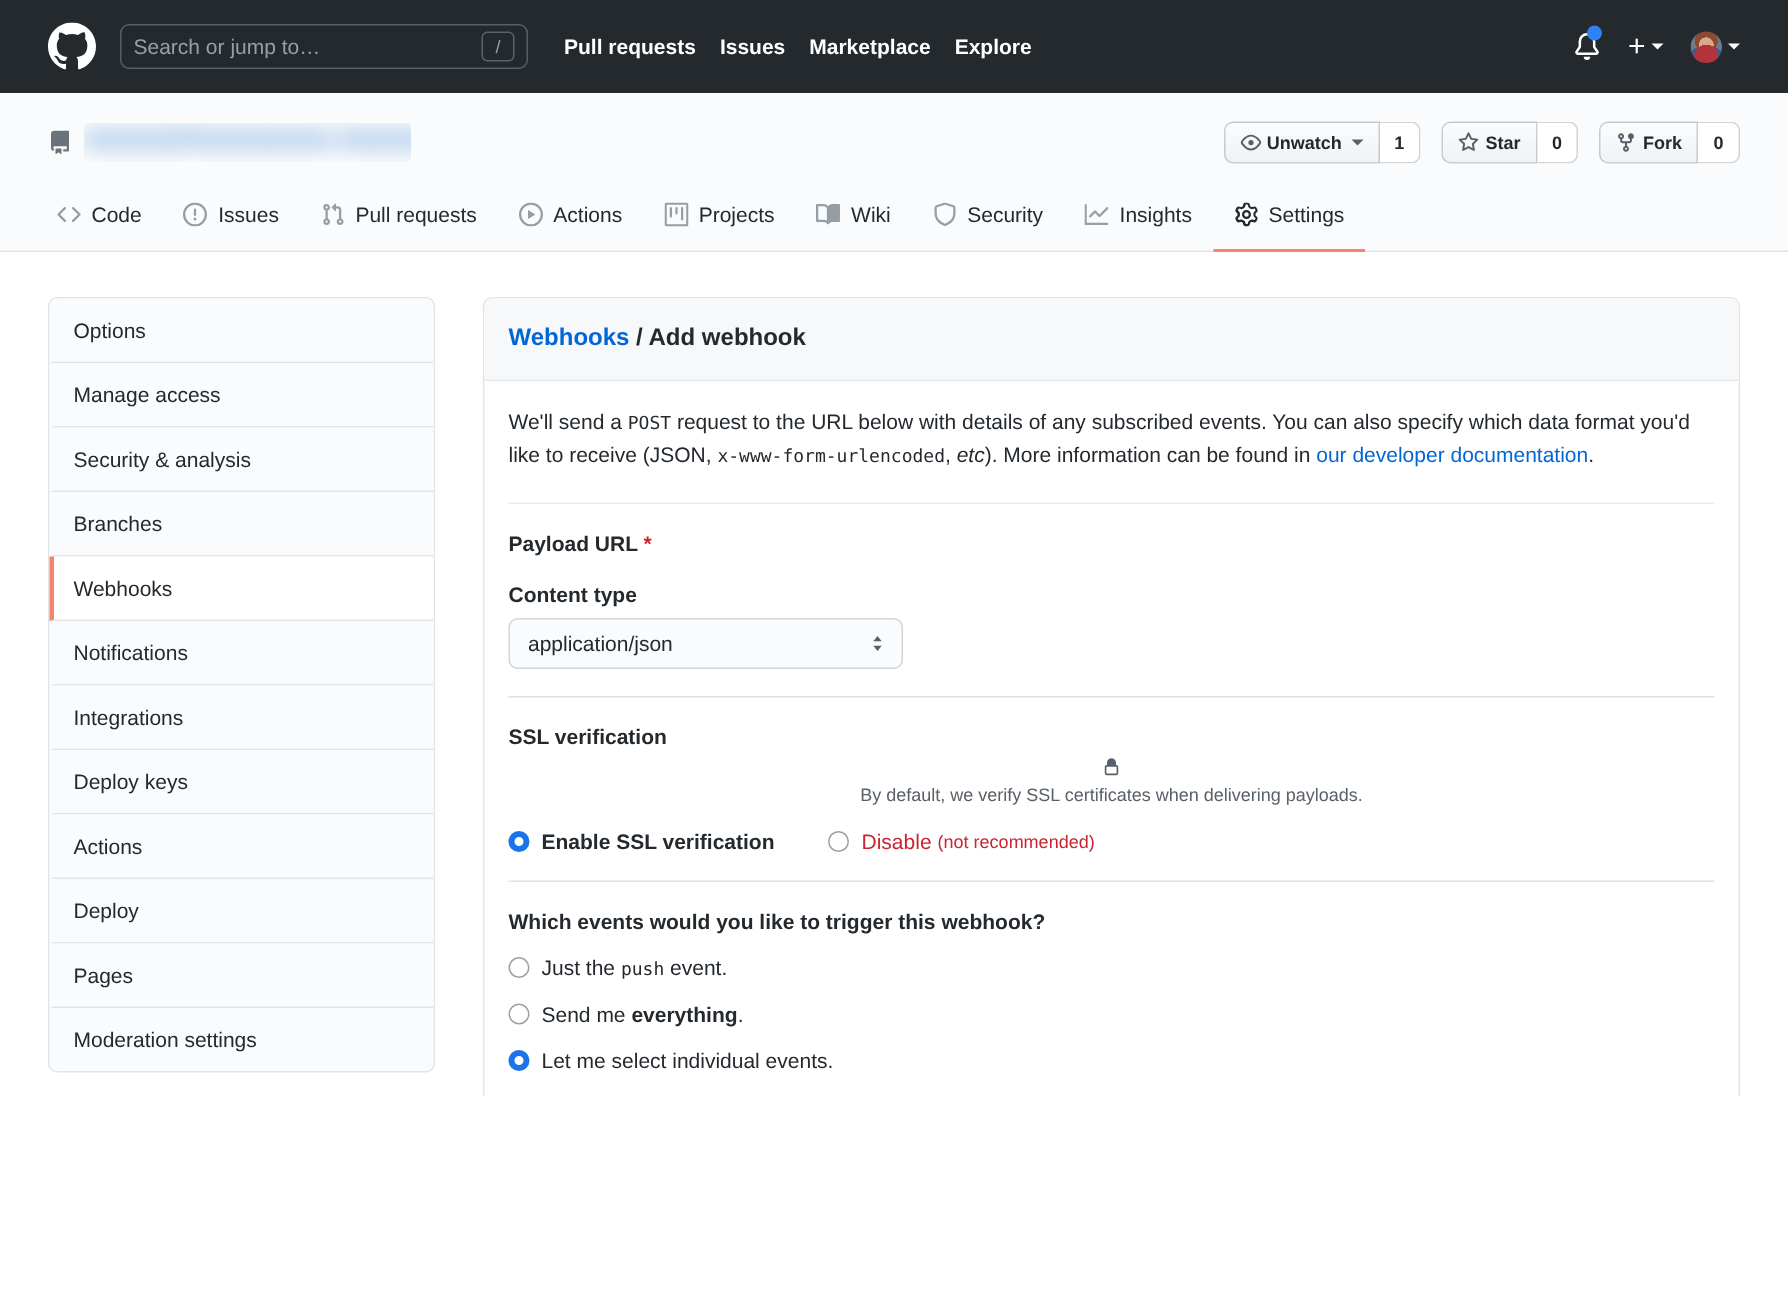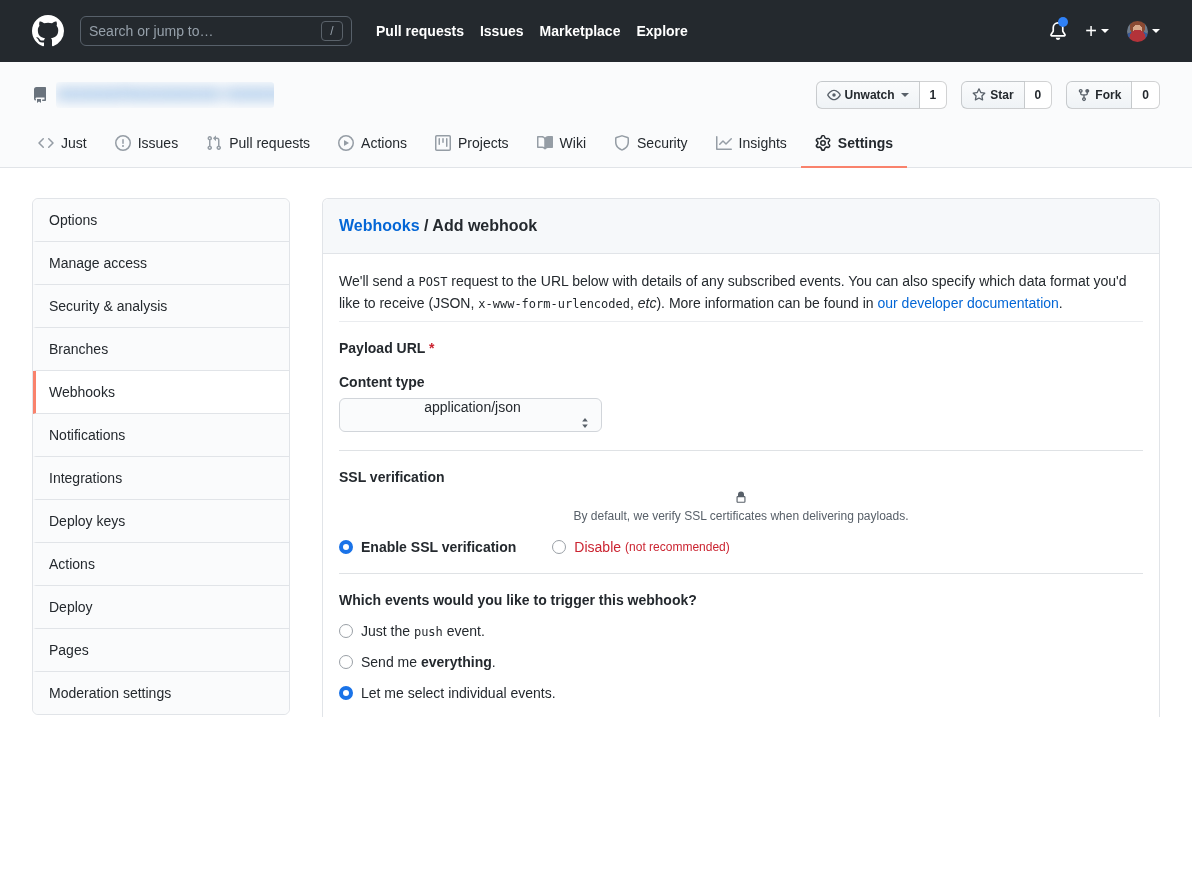--- a/index.html
+++ b/index.html
@@ -55,54 +55,54 @@
   .btn-count { display:flex; align-items:center; height:28px; padding:0 10px;
     background:#fff; border:1px solid rgba(27,31,35,.2); border-left:none;
     border-radius:0 6px 6px 0; cursor:pointer; }
   .caret-sm { width:0; height:0; border:4px solid transparent; border-top-color:#586069; margin-top:4px; margin-left:2px; }
 
   .repo-tabs { display:flex; margin-left:-8px; }
   .repo-tab { display:flex; align-items:center; gap:7px; padding:13px 14px 15px;
     font-size:14px; color:#24292e; cursor:pointer; border-bottom:2px solid transparent;
     margin-bottom:-1px; white-space:nowrap; }
   .repo-tab svg { width:16px; height:16px; fill:#959da5; }
-  .repo-tab.active { font-weight:bold; border-bottom-color:#f9826c; }
+  .repo-tab.active { font-weight:normal; border-bottom-color:#f9826c; }
   .repo-tab.active svg { fill:#24292e; }
 
   
   .content { display:flex; padding:30px 32px 0; align-items:flex-start; }
   .side-menu { width:258px; flex:none; border:1px solid #e1e4e8; border-radius:6px;
     background:#fff; }
   .side-item { padding:13px 16px; font-size:14px; border-bottom:1px solid #e1e4e8;
     cursor:pointer; border-left:3px solid transparent; padding-left:13px; background:#fafbfc; }
   .side-item:first-child { border-radius:6px 6px 0 0; }
   .side-item:last-child { border-bottom:none; border-radius:0 0 6px 6px; }
   .side-item.active { border-left-color:#f9826c; background:#fff; }
 
   .main-panel { flex:1; margin-left:32px; border:1px solid #e1e4e8; border-radius:6px 6px 0 0;
     border-bottom:none; background:#fff; }
   .panel-head { background:#f6f8fa; border-bottom:1px solid #e1e4e8; padding:18px 16px;
     border-radius:6px 6px 0 0; font-size:16px; font-weight:bold; }
   .panel-head a { color:#0366d6; text-decoration:none; cursor:pointer; }
   .panel-body { padding:16px; }
 
-  .intro { font-size:14px; line-height:1.6; padding-bottom:6px; border-bottom:1px solid #eaecef;
+  .intro { font-size:14px; line-height:1.6; padding-bottom:20px; border-bottom:1px solid #eaecef;
     margin-bottom:18px; }
   .intro a { color:#0366d6; text-decoration:none; cursor:pointer; }
   .intro .etc { font-style:italic; }
 
   .form-group { margin-bottom:18px; }
   .form-label { font-weight:bold; font-size:14px; margin-bottom:8px; display:block; }
   .req { color:#cb2431; }
   .text-input { width:438px; height:34px; padding:6px 8px; font-size:14px; color:#24292e;
     font-family:inherit; background:#fafbfc; border:1px solid #d1d5da; border-radius:6px;
     outline:none; }
   .select-box { width:263px; height:34px; background:#fafbfc; border:1px solid #d1d5da;
     border-radius:6px; display:flex; align-items:center; padding:0 8px 0 12px;
-    font-size:14px; cursor:pointer;flex-direction:column; }
+    font-size:14px; cursor:pointer; }
   .select-box .sel-caret { margin-left:auto; width:16px; height:16px; fill:#586069; }
 
   .hr-sep { border:none; border-top:1px solid #dfe2e5; margin:18px 0; }
 
   .section-heading { font-weight:bold; font-size:14px; margin-bottom:6px; }
   .ssl-note { display:flex; align-items:center; gap:5px; color:#586069; font-size:12px;
     margin:6px 0 16px;flex-direction:column; }
   .ssl-note svg { width:12px; height:13px; fill:#586069; }
 
   .radio-row { display:flex; align-items:center; gap:36px; }
@@ -195,21 +195,21 @@
         <span class="btn-count">0</span>
       </div>
     </div>
   </div>
 
   <div class="repo-tabs">
     <span class="repo-tab">
       <svg viewBox="0 0 16 16">
           <path d="M4.72 3.22a.75.75 0 0 1 1.06 1.06L2.06 8l3.72 3.72a.75.75 0 1 1-1.06 1.06L.47 8.53a.75.75 0 0 1 0-1.06l4.25-4.25zm6.56 0a.75.75 0 1 0-1.06 1.06L13.94 8l-3.72 3.72a.75.75 0 1 0 1.06 1.06l4.25-4.25a.75.75 0 0 0 0-1.06l-4.25-4.25z"></path>
         </svg>
-      <span>Just</span>
+      <span>Code</span>
     </span>
     <span class="repo-tab">
       <svg viewBox="0 0 16 16">
           <path d="M8 1.5a6.5 6.5 0 1 0 0 13 6.5 6.5 0 0 0 0-13zM0 8a8 8 0 1 1 16 0A8 8 0 0 1 0 8zm9 3a1 1 0 1 1-2 0 1 1 0 0 1 2 0zM8 4a.75.75 0 0 1 .75.75v3.5a.75.75 0 0 1-1.5 0v-3.5A.75.75 0 0 1 8 4z"></path>
         </svg>
       <span>Issues</span>
     </span>
     <span class="repo-tab">
       <svg viewBox="0 0 16 16">
           <path d="M1.5 3.25a2.25 2.25 0 1 1 3 2.122v5.256a2.251 2.251 0 1 1-1.5 0V5.372A2.25 2.25 0 0 1 1.5 3.25zm5.677-.177L9.573.677A.25.25 0 0 1 10 .854V2.5h1A2.5 2.5 0 0 1 13.5 5v5.628a2.251 2.251 0 1 1-1.5 0V5a1 1 0 0 0-1-1h-1v1.646a.25.25 0 0 1-.427.177L7.177 3.427a.25.25 0 0 1 0-.354zM3.75 2.5a.75.75 0 1 0 0 1.5.75.75 0 0 0 0-1.5zm0 9.5a.75.75 0 1 0 0 1.5.75.75 0 0 0 0-1.5zm8.25.75a.75.75 0 1 0 1.5 0 .75.75 0 0 0-1.5 0z"></path>

